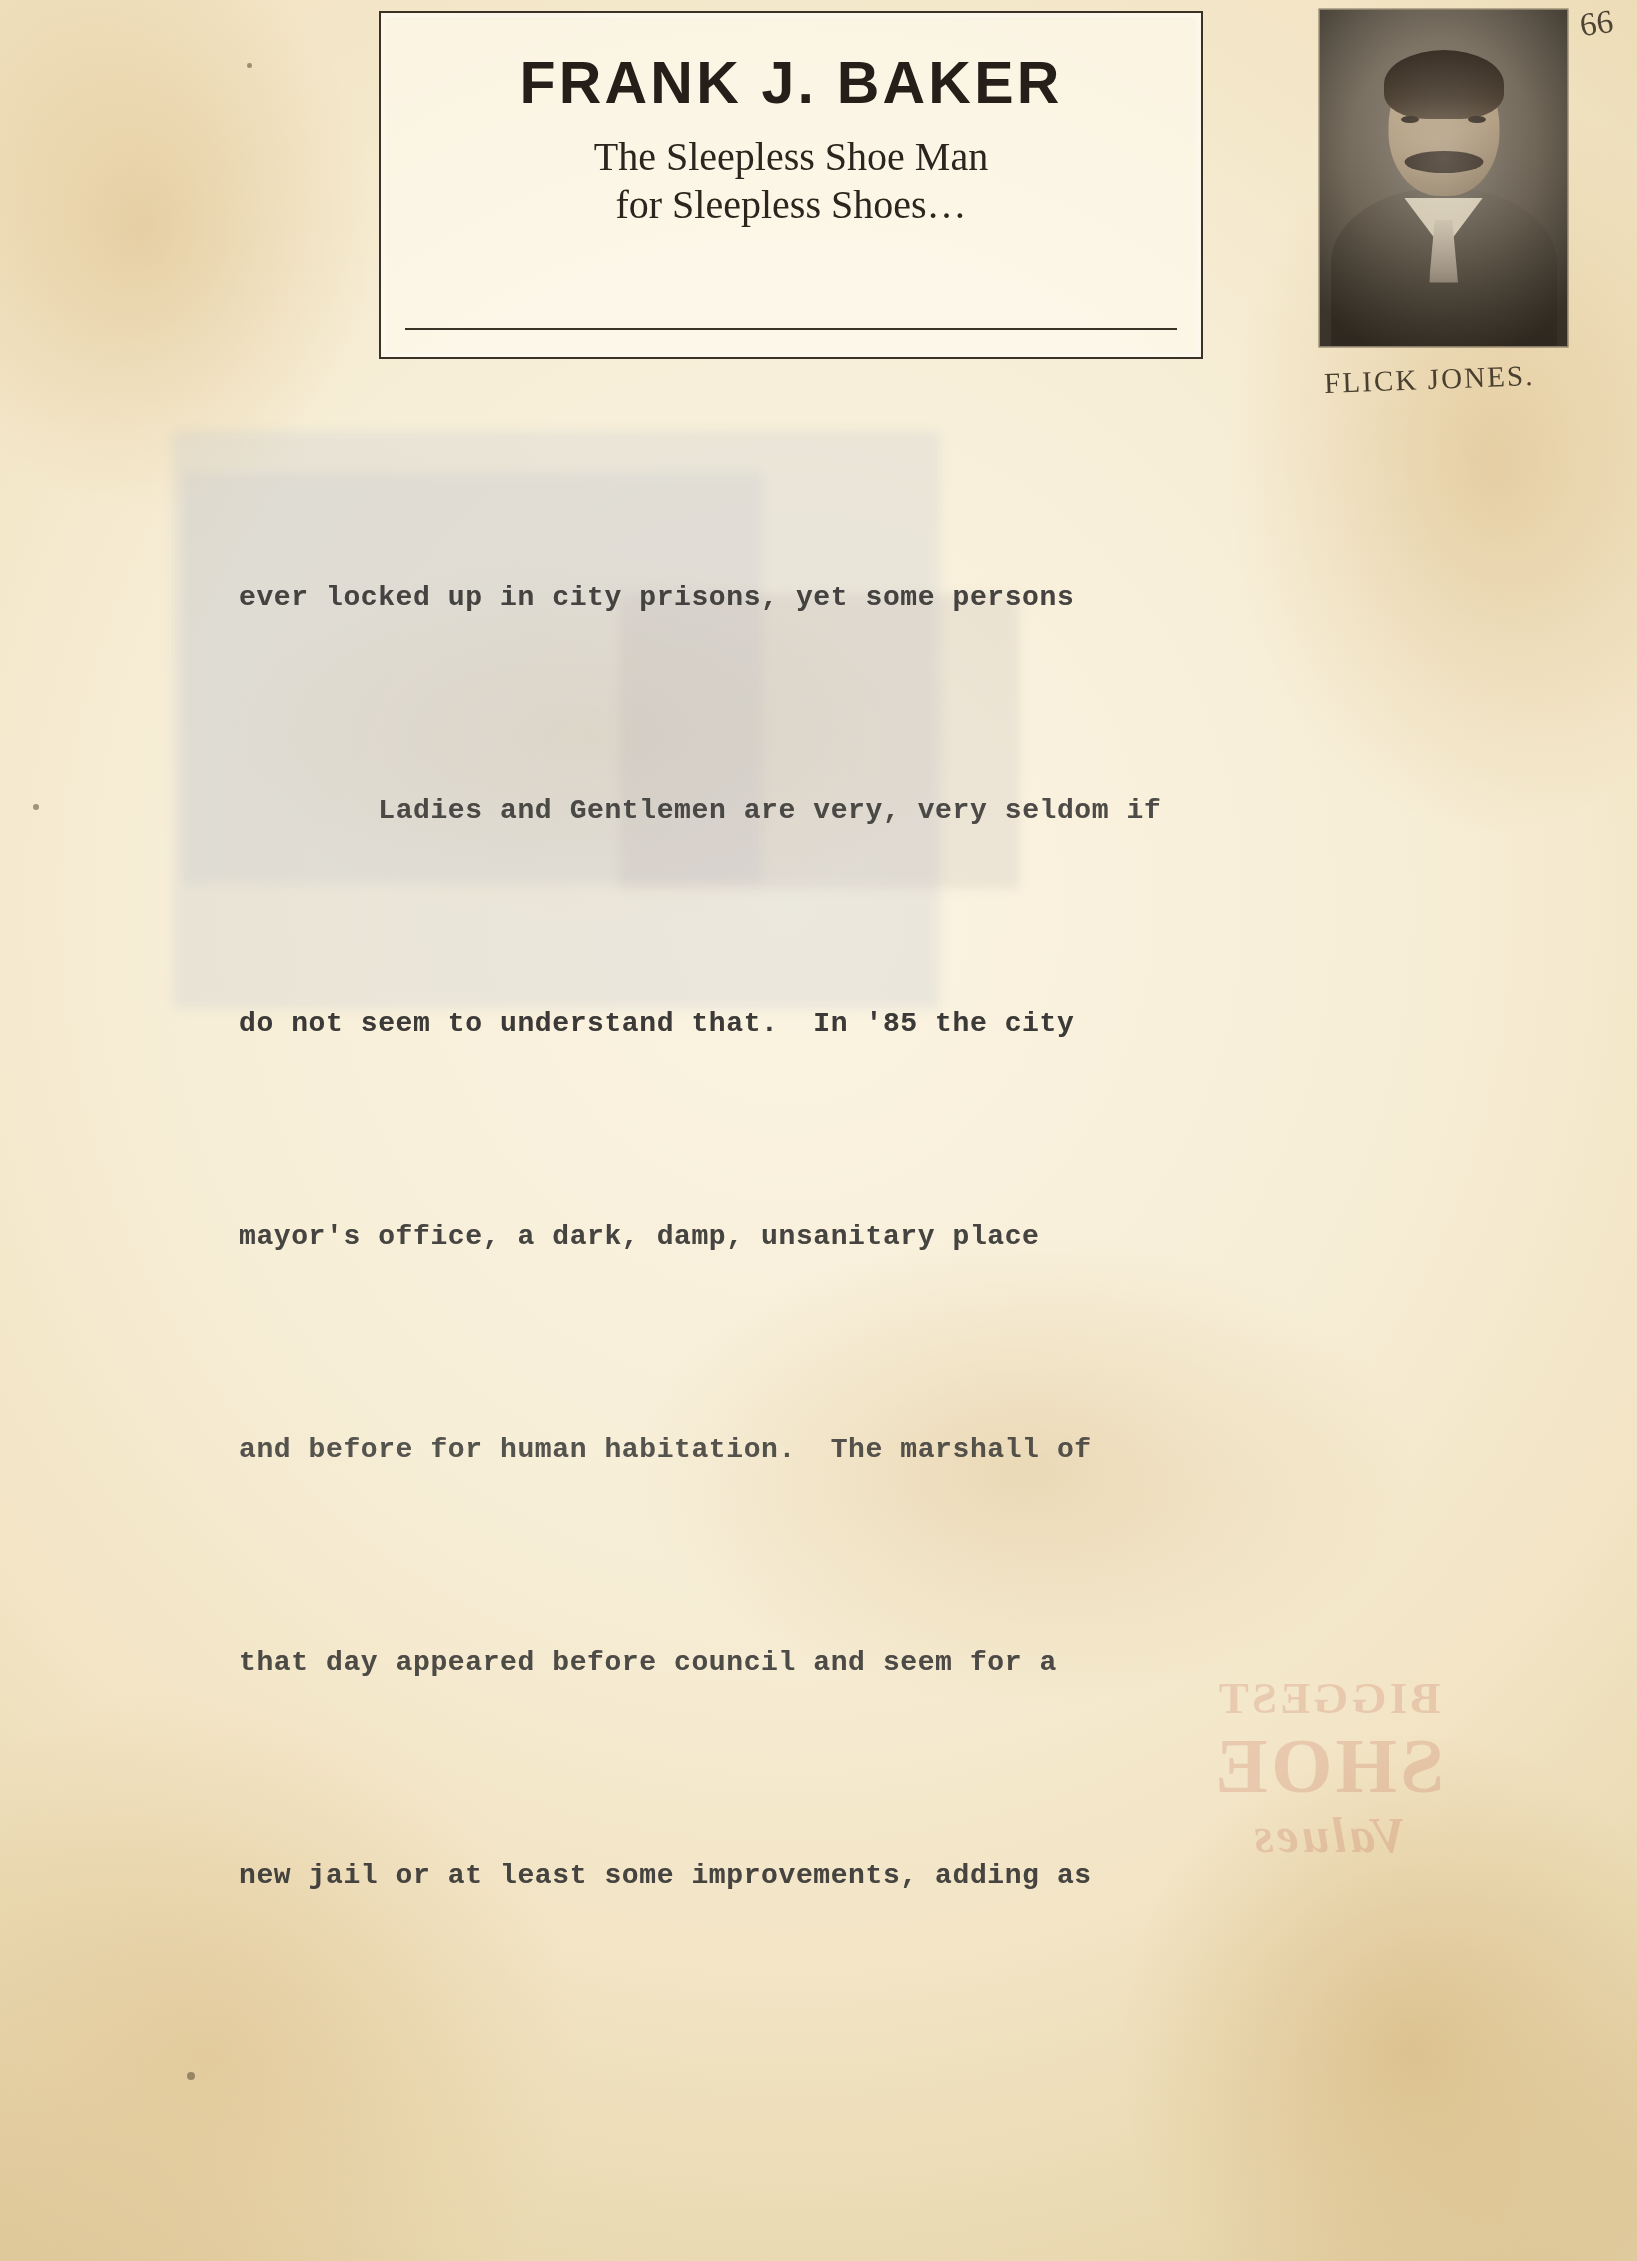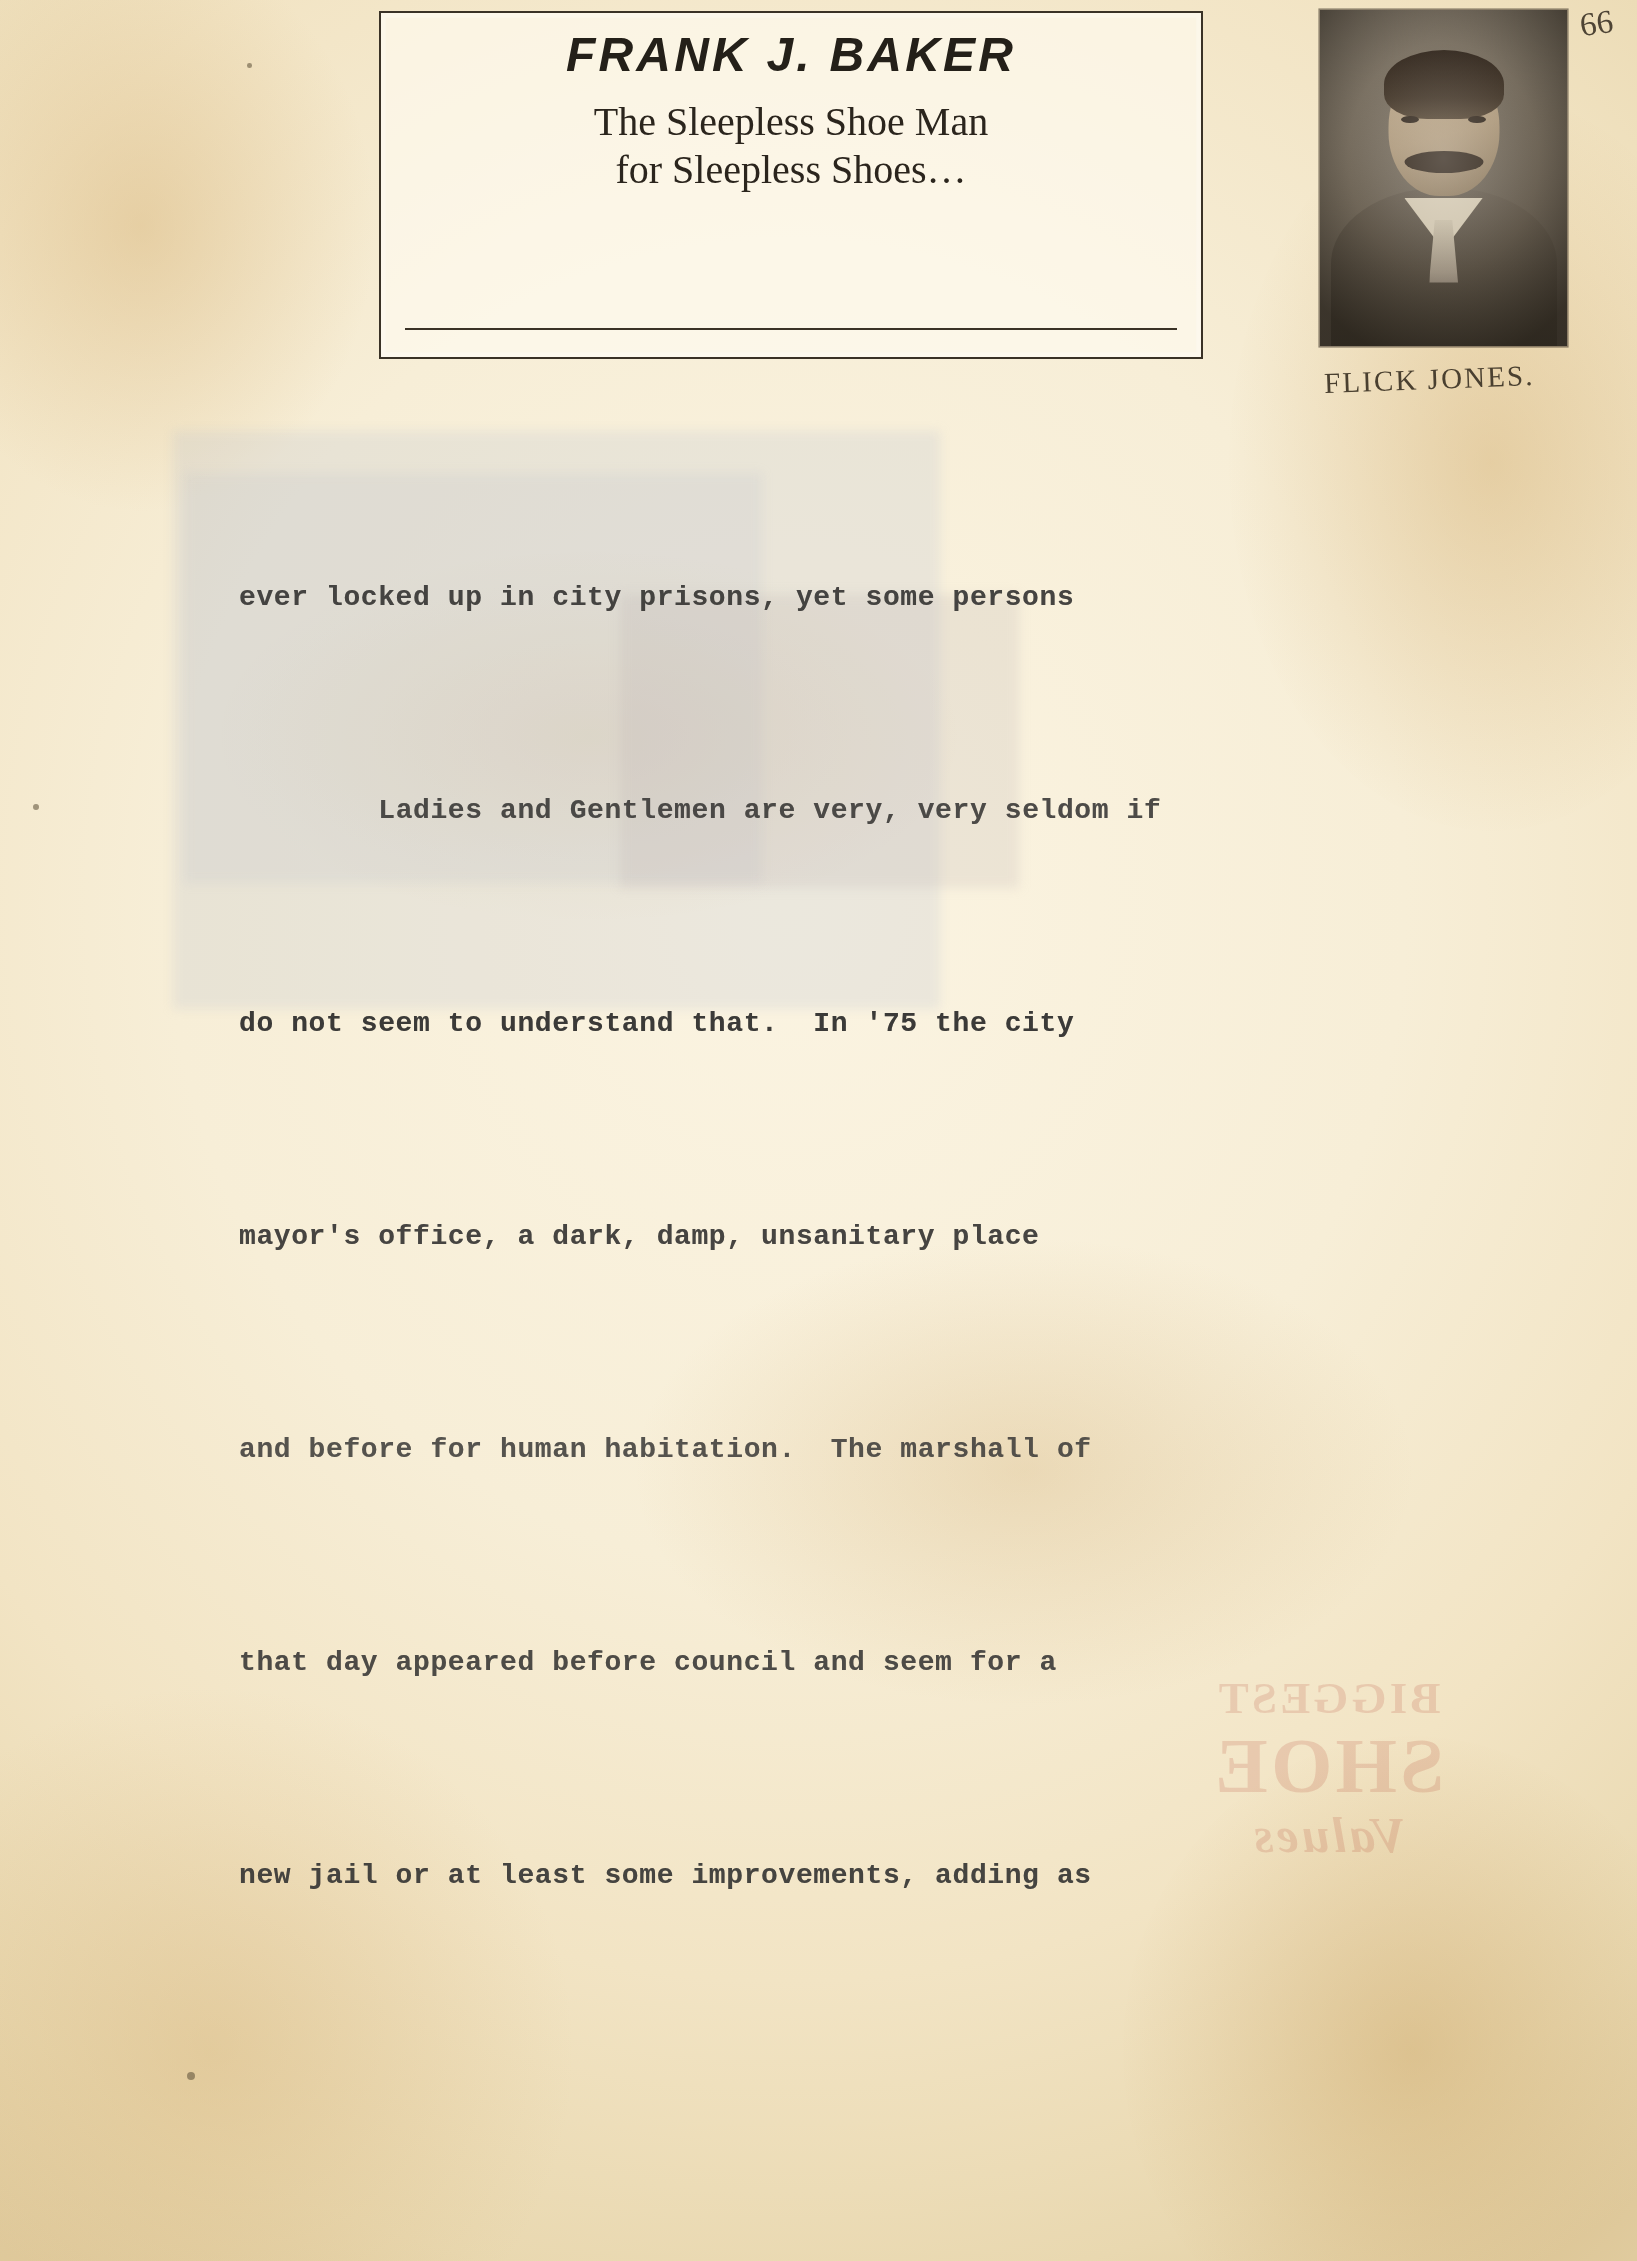--- a/index.html
+++ b/index.html
@@ -86,25 +86,24 @@
   .ad-inner {
     position: absolute;
     inset: 8.4px;
     border: 0;
     text-align: center;
     color: #2c2720;
   }
   .ad-title {
     font-family: "Liberation Sans", sans-serif;
     font-weight: bold;
-    font-size: 48px;
+    font-size: 59px;
     letter-spacing: 3.2px;
-    margin-top: 6px;
+    margin-top: 28px;
     color: #242019;
-    font-style: italic;
   }
   .ad-sub {
     font-family: "Liberation Serif", serif;
     font-size: 40px;
     line-height: 1.22;
     margin-top: 15.8px;
     color: #2b251d;
   }
   .ad-addr-row {
     display: flex;
@@ -304,21 +303,21 @@
     <div class="p-eye r"></div>
     <div class="p-mous"></div>
     <div class="vign"></div>
   </div>
 
   <div class="handwriting">FLICK JONES.</div>
 
   <div class="typed">
     <span class="ln">ever locked up in city prisons, yet some persons</span>
     <span class="ln">        Ladies and Gentlemen are very, very seldom if</span>
-    <span class="ln">do not seem to understand that.  In '75 the city</span>
+    <span class="ln">do not seem to understand that.  In '85 the city</span>
     <span class="ln">mayor's office, a dark, damp, unsanitary place</span>
     <span class="ln">and before for human habitation.  The marshall of</span>
     <span class="ln">that day appeared before council and seem for a</span>
     <span class="ln">new jail or at least some improvements, adding as</span>
     
     
     
     
     
     

